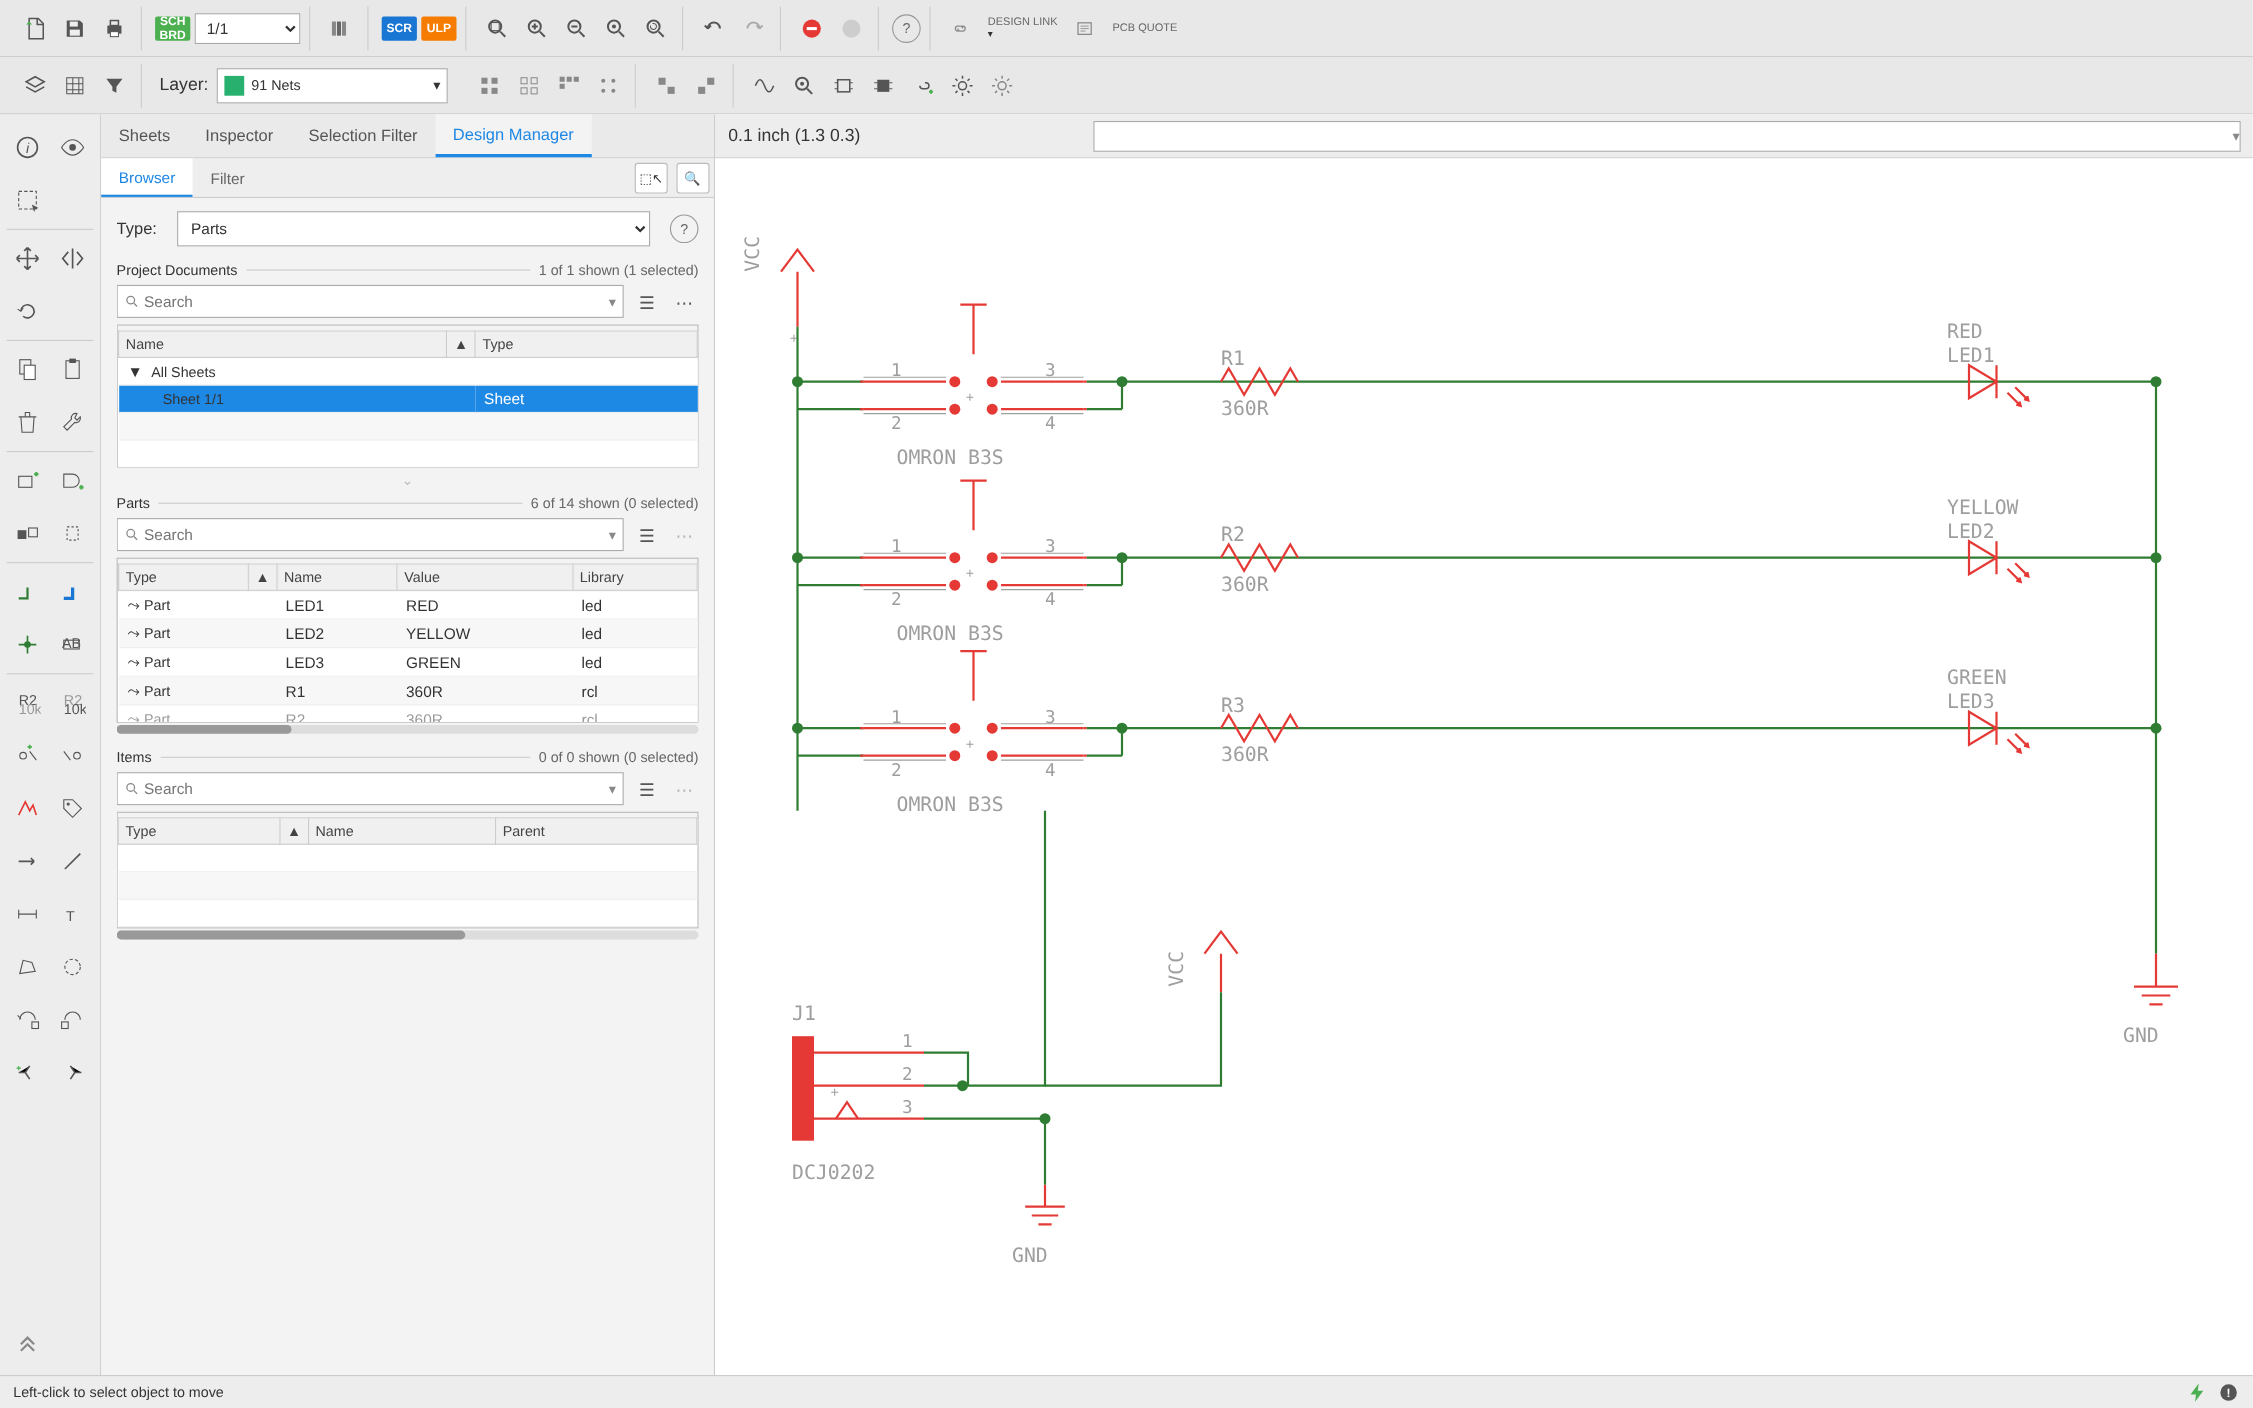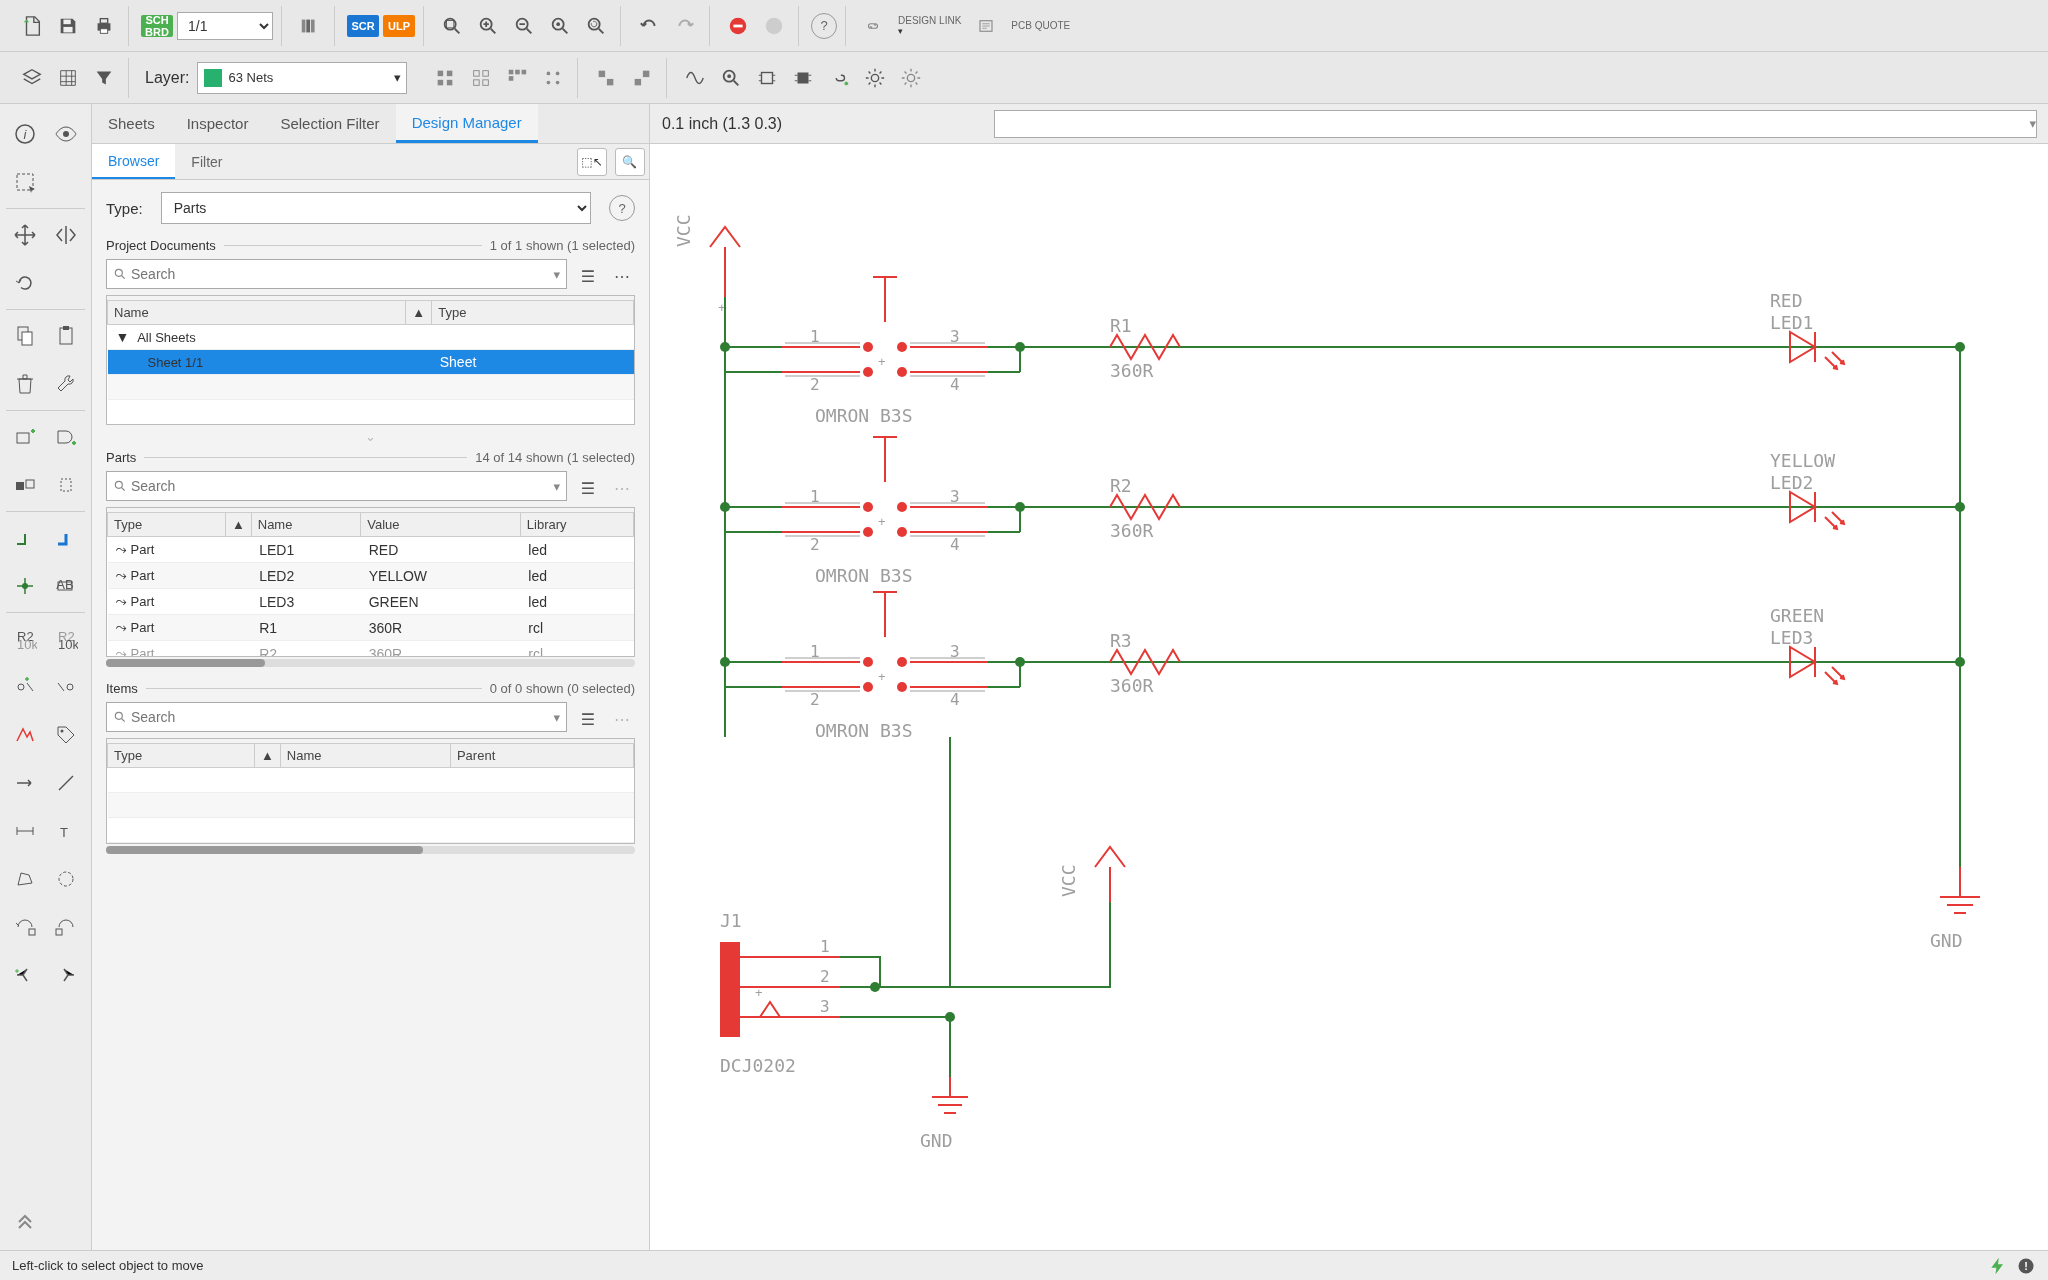--- a/index.html
+++ b/index.html
@@ -212,21 +212,21 @@
       </button>
     <button class="tb-btn">
         <svg viewBox="0 0 24 24">
           <path d="M4 5h16l-6 8v6l-4-2v-4z" fill="#555"></path>
         </svg>
       </button>
   </div>
   <span class="layer-label">Layer:</span>
   <div class="layer-select">
     <div class="layer-swatch"></div>
-    <span>63 Nets</span>
+    <span>91 Nets</span>
     <span style="margin-left:auto">▾</span>
   </div>
   <div class="toolbar-group" style="margin-left:10px">
     <button class="tb-btn">
         <svg viewBox="0 0 24 24">
           <rect x="4" y="4" width="6" height="6" fill="#888"></rect>
           <rect x="14" y="4" width="6" height="6" fill="#888"></rect>
           <rect x="4" y="14" width="6" height="6" fill="#888"></rect>
           <rect x="14" y="14" width="6" height="6" fill="#888"></rect>
         </svg>
@@ -624,21 +624,21 @@
                 <td colspan="3">&nbsp;</td>
               </tr>
         </tbody>
           </table>
       </div>
       <div style="text-align:center;color:#bbb;margin:4px 0">⌄</div>
 
       <div class="section-header">
         <span>Parts</span>
         <div class="line"></div>
-        <span class="count">14 of 14 shown (1 selected)</span>
+        <span class="count">6 of 14 shown (0 selected)</span>
       </div>
       <div class="search-row">
         <div class="search-box">
           <svg width="14" height="14" viewBox="0 0 24 24">
               <circle cx="10" cy="10" r="6" fill="none" stroke="#888" stroke-width="2"></circle>
               <path d="M15 15l5 5" stroke="#888" stroke-width="2"></path>
             </svg>
           <input placeholder="Search" style="">
           <span style="color:#888">▾</span>
         </div>

